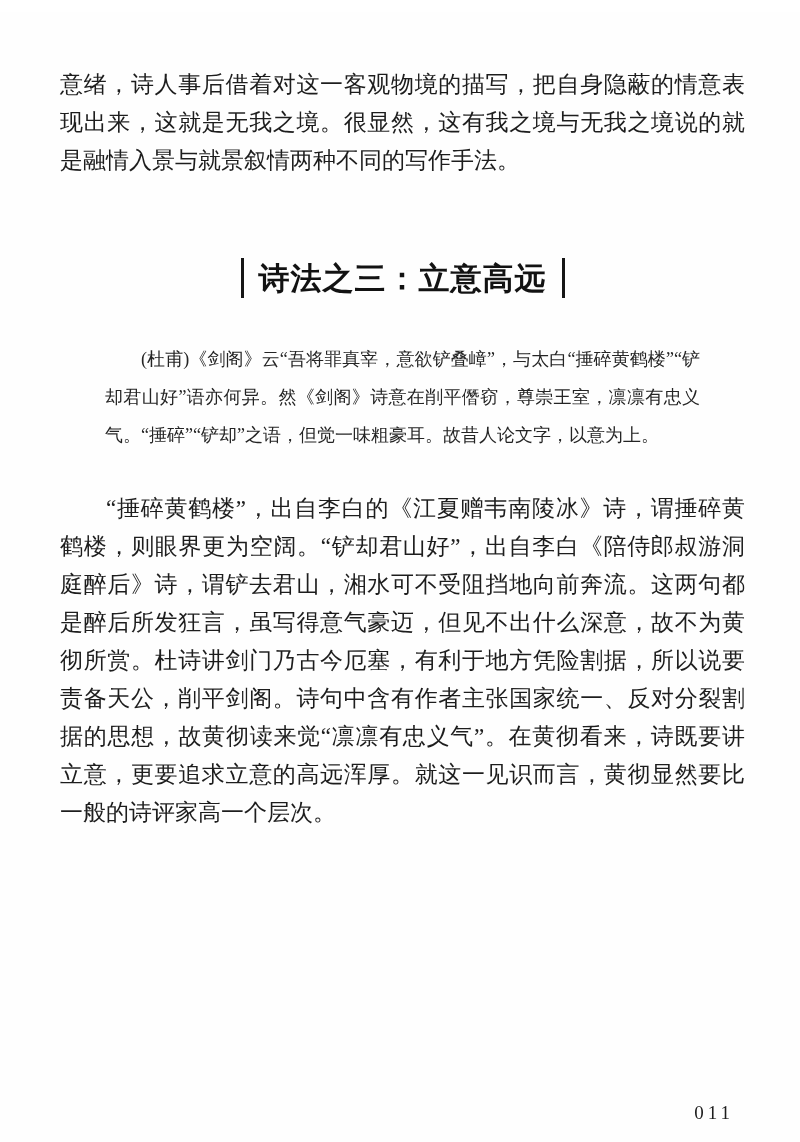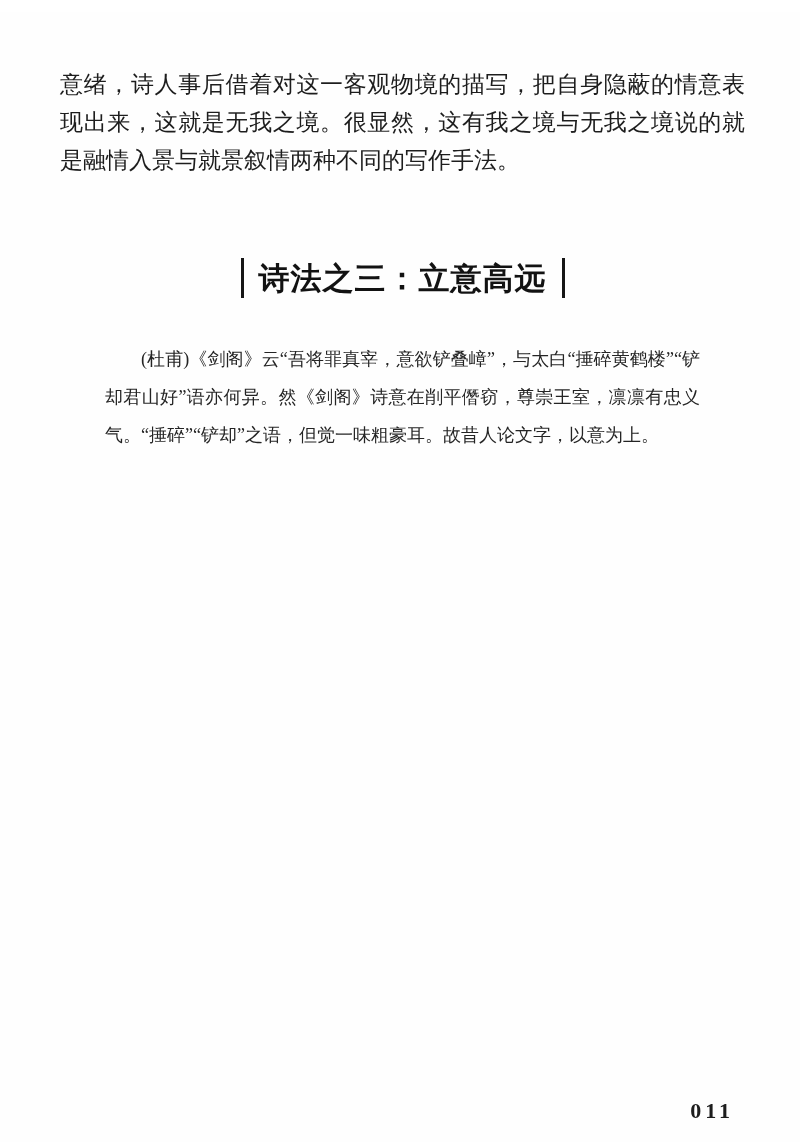--- a/index.html
+++ b/index.html
@@ -64,38 +64,38 @@
     font-weight: normal;
     color: #242424;
   }
   .para-3 {
     margin-top: 36px;
   }
   .page-number {
     position: absolute;
     right: 66px;
     bottom: 30px;
-    font-size: 22px;
+    font-size: 19px;
     letter-spacing: 4px;
     color: #1d1d1d;
-    font-weight: bold;
   }
 </style>
 </head>
 <body>
 
 <div class="page">
 
   <p class="body-para">意绪，诗人事后借着对这一客观物境的描写，把自身隐蔽的情意表现出来，这就是无我之境。很显然，这有我之境与无我之境说的就是融情入景与就景叙情两种不同的写作手法。</p>
 
   <div class="section-heading">
     <span class="heading-bar"></span>
     <span class="heading-text">诗法之三：立意高远</span>
     <span class="heading-bar"></span>
   </div>
 
 
   <blockquote class="quote-block">(杜甫)《剑阁》云“吾将罪真宰，意欲铲叠嶂”，与太白“捶碎黄鹤楼”“铲却君山好”语亦何异。然《剑阁》诗意在削平僭窃，尊崇王室，凛凛有忠义气。“捶碎”“铲却”之语，但觉一味粗豪耳。故昔人论文字，以意为上。</blockquote>
 
+  <p class="body-para indent para-3">“捶碎黄鹤楼”，出自李白的《江夏赠韦南陵冰》诗，谓捶碎黄鹤楼，则眼界更为空阔。“铲却君山好”，出自李白《陪侍郎叔游洞庭醉后》诗，谓铲去君山，湘水可不受阻挡地向前奔流。这两句都是醉后所发狂言，虽写得意气豪迈，但见不出什么深意，故不为黄彻所赏。杜诗讲剑门乃古今厄塞，有利于地方凭险割据，所以说要责备天公，削平剑阁。诗句中含有作者主张国家统一、反对分裂割据的思想，故黄彻读来觉“凛凛有忠义气”。在黄彻看来，诗既要讲立意，更要追求立意的高远浑厚。就这一见识而言，黄彻显然要比一般的诗评家高一个层次。</p>
 
   <div class="page-number">011</div>
 
 </div>
 
 </body></html>

